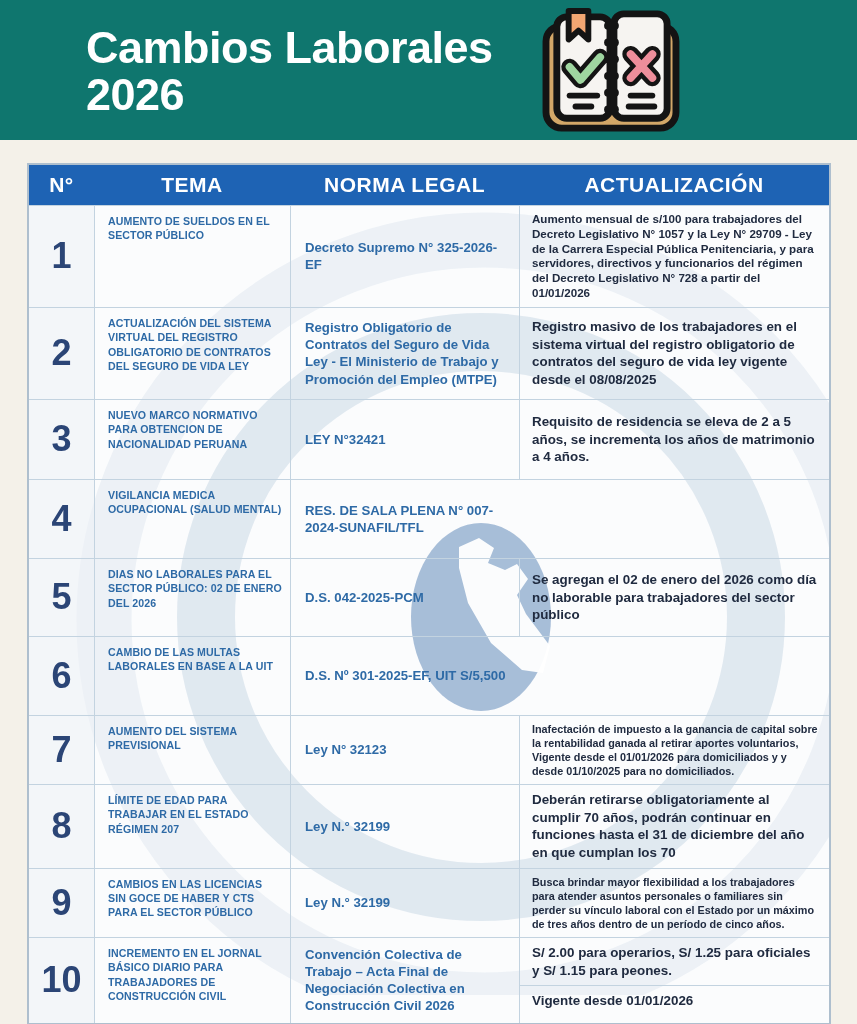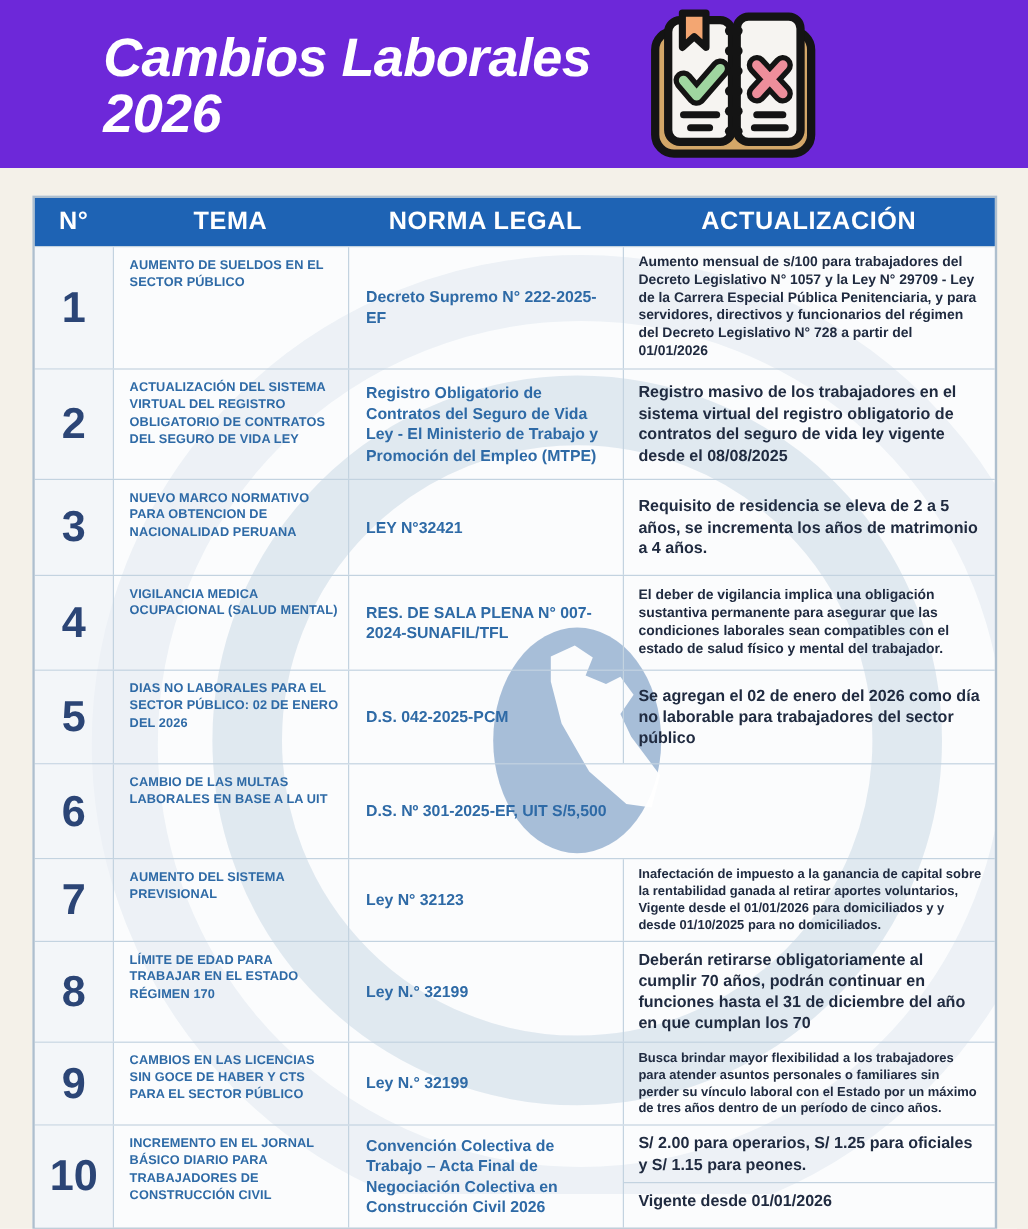--- a/index.html
+++ b/index.html
@@ -7,23 +7,22 @@
   body {
     width:857px; height:1024px;
     background:#f4f1e9;
     font-family:"Liberation Sans", sans-serif;
     overflow:hidden;
     position:relative;
   }
   
   .banner {
     width:857px; height:140px;
-    background:#6d28d9;
+    background:#0f766e;
     position:relative;
-    font-style:italic;
   }
   .banner-title {
     position:absolute; left:86px; top:24px;
     color:#ffffff; font-weight:800;
     font-size:45px; line-height:1.05;
     letter-spacing:-0.5px;
   }
   .banner-icon {
     position:absolute; left:536px; top:6px;
     width:148px; height:128px;
@@ -148,21 +147,21 @@
   </div>
 
   <div class="trow" style="min-height:84px">
     <div class="cell c-num">
         <span class="num">1</span>
       </div>
     <div class="cell c-tema">
         <span class="tema">AUMENTO DE SUELDOS EN EL SECTOR PÚBLICO</span>
       </div>
     <div class="cell c-norma">
-        <span class="norma">Decreto Supremo N° 222-2025-EF</span>
+        <span class="norma">Decreto Supremo N° 325-2026-EF</span>
       </div>
     <div class="cell c-act">
         <span class="act act-sm">Aumento mensual de s/100 para trabajadores del Decreto Legislativo N° 1057 y la Ley N° 29709 - Ley de la Carrera Especial Pública Penitenciaria, y para servidores, directivos y funcionarios del régimen del Decreto Legislativo N° 728  a partir del 01/01/2026</span>
       </div>
   </div>
 
   <div class="trow" style="min-height:92px">
     <div class="cell c-num">
         <span class="num">2</span>
       </div>
@@ -195,23 +194,20 @@
   <div class="trow" style="min-height:79px">
     <div class="cell c-num">
         <span class="num">4</span>
       </div>
     <div class="cell c-tema">
         <span class="tema">VIGILANCIA MEDICA OCUPACIONAL (SALUD MENTAL)</span>
       </div>
     <div class="cell c-norma">
         <span class="norma">RES. DE SALA PLENA N° 007-2024-SUNAFIL/TFL</span>
       </div>
-    <div class="cell c-act">
-        <span class="act act-sm">El deber de vigilancia implica una obligación sustantiva permanente para asegurar que las condiciones laborales sean compatibles con el estado de salud físico y mental del trabajador.</span>
-      </div>
   </div>
 
   <div class="trow" style="min-height:78px">
     <div class="cell c-num">
         <span class="num">5</span>
       </div>
     <div class="cell c-tema">
         <span class="tema">DIAS NO LABORALES PARA EL SECTOR PÚBLICO: 02 DE ENERO DEL 2026</span>
       </div>
     <div class="cell c-norma">
@@ -247,21 +243,21 @@
     <div class="cell c-act">
         <span class="act act-xs">Inafectación de impuesto a la ganancia de capital sobre la rentabilidad ganada al retirar aportes voluntarios, Vigente desde el 01/01/2026 para domiciliados y y desde 01/10/2025 para no domiciliados.</span>
       </div>
   </div>
 
   <div class="trow" style="min-height:72px">
     <div class="cell c-num">
         <span class="num">8</span>
       </div>
     <div class="cell c-tema">
-        <span class="tema">LÍMITE DE EDAD PARA TRABAJAR EN EL ESTADO RÉGIMEN 170</span>
+        <span class="tema">LÍMITE DE EDAD PARA TRABAJAR EN EL ESTADO RÉGIMEN 207</span>
       </div>
     <div class="cell c-norma">
         <span class="norma">Ley N.° 32199</span>
       </div>
     <div class="cell c-act">
         <span class="act act-md">Deberán retirarse obligatoriamente al cumplir 70 años, podrán continuar en funciones hasta el 31 de diciembre del año en que cumplan los 70</span>
       </div>
   </div>
 
   <div class="trow" style="min-height:69px">

